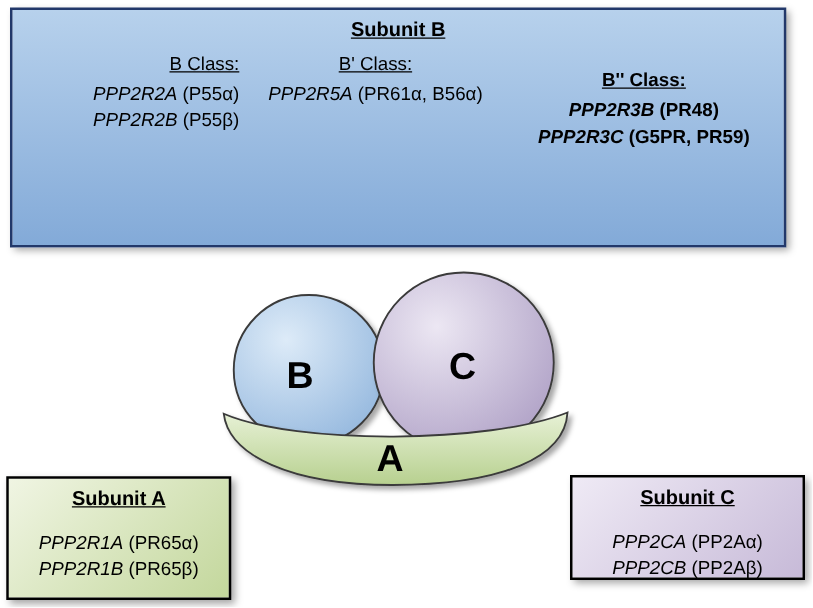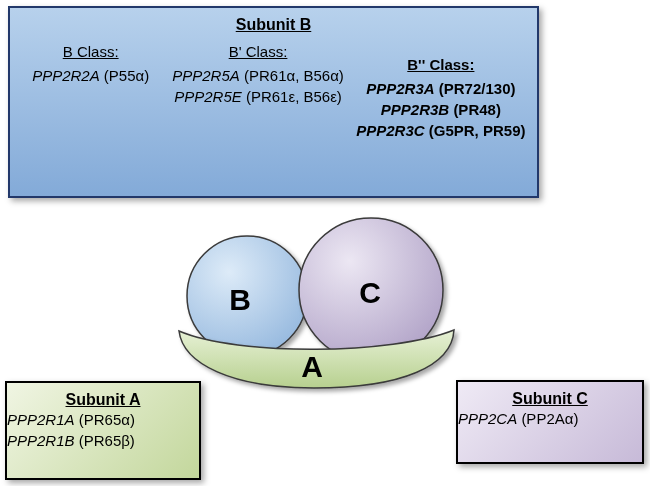--- a/index.html
+++ b/index.html
@@ -8,94 +8,90 @@
   .canvas {
     position: relative; width: 650px; height: 486px;
     background: #fff; overflow: hidden;
   }
   .box {
     position: absolute;
     border: 2px solid #000;
     box-shadow: 3px 3px 6px rgba(0,0,0,0.35);
   }
   .subunit-b-box {
-    left: 8px; top: 6px; width: 531px; height: 192px;
+    left: 8px; top: 6px; width: 621px; height: 192px;
     border-color: #22386a;
     background: linear-gradient(180deg,
       var(--subunit_b_box_top, #b7d1ec) 0%,
       var(--subunit_b_box_bottom, #83aad8) 100%);
   }
   .box-title {
     text-align: center; font-weight: bold; font-size: 16px;
     text-decoration: underline; padding-top: 8px;
   }
   .subb-cols { display: flex; padding: 7px 6px 0 6px; }
   .col { text-align: center; font-size: 15px; line-height: 21px; }
-  .col-b  { width: 29%; }
+  .col-b  { width: 29%; text-align: right; }
   .col-b1 { width: 36%; }
   .col-b2 { width: 35%; padding-top: 13px; font-weight: bold; }
   .class-header { text-decoration: underline; margin-bottom: 3px; }
   .gene { font-style: italic; }
 
   .diagram { position: absolute; left: 152px; top: 216px; width: 350px; height: 186px; }
   .shape-label {
     font-family: "Liberation Sans", sans-serif;
     font-weight: bold; font-size: 30px;
     text-anchor: middle; fill: #000;
   }
 
   .subunit-a-box {
-    left: 5px; top: 381px; width: 196px; height: 99px;
+    left: 5px; top: 381px; width: 180px; height: 99px;
     background: linear-gradient(135deg,
       var(--subunit_a_box_light, #f0f5e3) 0%,
       var(--subunit_a_box_dark, #c3d79c) 100%);
   }
   .subunit-c-box {
     left: 456px; top: 380px; width: 188px; height: 84px;
     background: linear-gradient(135deg,
       var(--subunit_c_box_light, #efeaf5) 0%,
       var(--subunit_c_box_dark, #c7bad8) 100%);
   }
-  .side-items { font-size: 15px; line-height: 21px; }
+  .side-items { margin-top: 15px; text-align: center; font-size: 15px; line-height: 21px; }
 </style>
 </head>
 <body>
 
 <div class="canvas">
 
   <div class="box subunit-b-box">
     <div class="box-title">Subunit B</div>
     <div class="subb-cols">
 
       <div class="col col-b">
         <div class="class-header">B Class:</div>
         <div class="gene-line">
           <span class="gene">PPP2R2A</span>
           <span class="alias">(P55α)</span>
         </div>
+        <div class="gene-line">
+          <span class="gene">PPP2R2B</span>
+          <span class="alias">(P55β)</span>
+        </div>
       </div>
 
       <div class="col col-b1">
         <div class="class-header">B' Class:</div>
         <div class="gene-line">
           <span class="gene">PPP2R5A</span>
           <span class="alias">(PR61α, B56α)</span>
         </div>
-        <div class="gene-line">
-          <span class="gene">PPP2R5E</span>
-          <span class="alias">(PR61ε, B56ε)</span>
-        </div>
       </div>
 
       <div class="col col-b2">
         <div class="class-header">B'' Class:</div>
-        <div class="gene-line">
-          <span class="gene">PPP2R3A</span>
-          <span class="alias">(PR72/130)</span>
-        </div>
         <div class="gene-line">
           <span class="gene">PPP2R3B</span>
           <span class="alias">(PR48)</span>
         </div>
         <div class="gene-line">
           <span class="gene">PPP2R3C</span>
           <span class="alias">(G5PR, PR59)</span>
         </div>
       </div>
 
@@ -146,16 +142,20 @@
     </div>
   </div>
 
   <div class="box subunit-c-box">
     <div class="box-title">Subunit C</div>
     <div class="side-items">
       <div class="gene-line">
         <span class="gene">PPP2CA</span>
         <span class="alias">(PP2Aα)</span>
       </div>
+      <div class="gene-line">
+        <span class="gene">PPP2CB</span>
+        <span class="alias">(PP2Aβ)</span>
+      </div>
     </div>
   </div>
 
 </div>
 
 </body></html>

